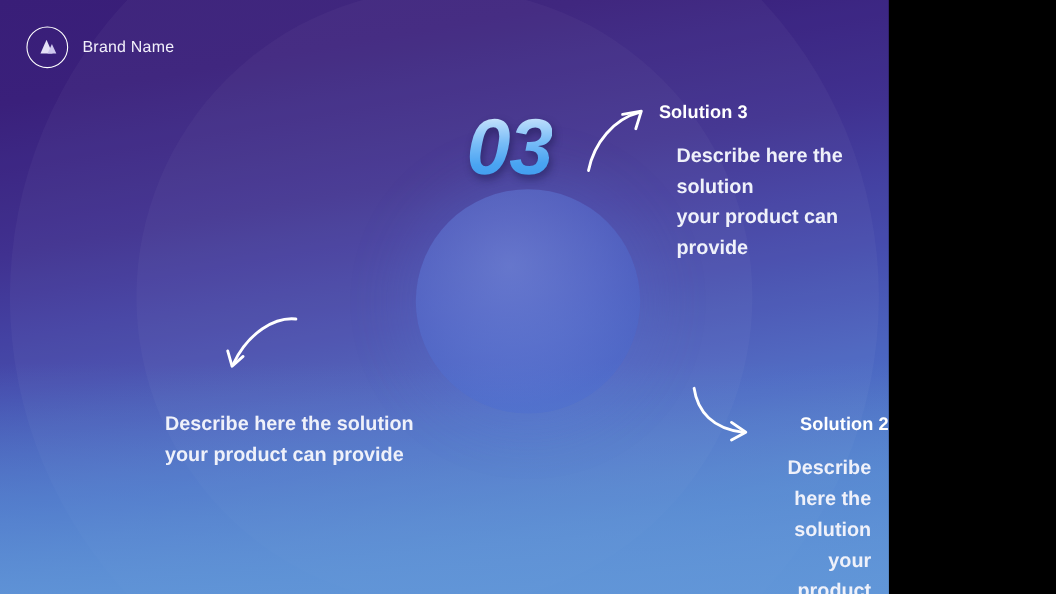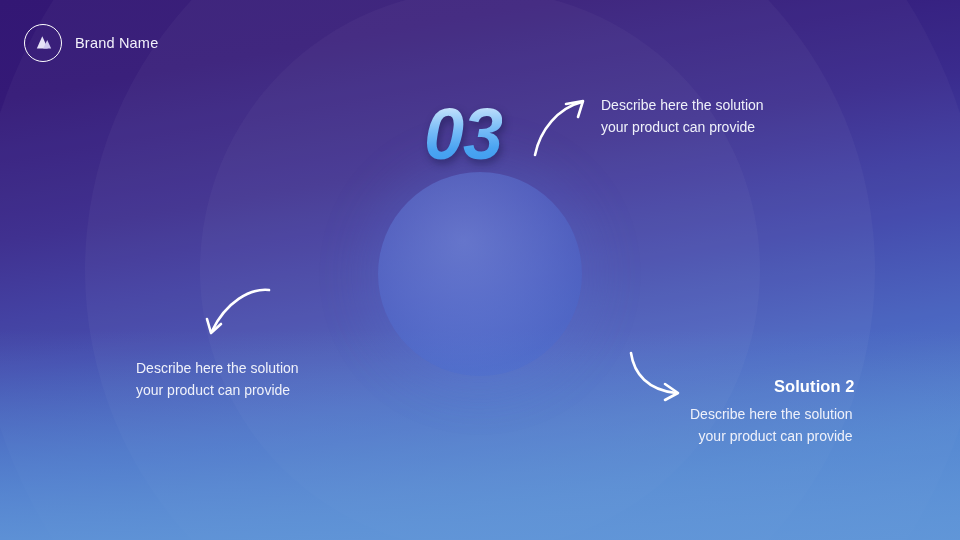--- a/index.html
+++ b/index.html
@@ -4,21 +4,21 @@
 <style>
   html, body {
     margin: 0;
     padding: 0;
     background: #000;
   }
   * { box-sizing: border-box; }
 
   #slide {
     position: relative;
-    width: 960px;
+    width: 808px;
     height: 540px;
     overflow: hidden;
     font-family: "Liberation Sans", sans-serif;
     background: linear-gradient(170deg,
         #2d1070 0%,
         #2e1273 14%,
         #34258a 34%,
         #3a40a8 52%,
         #4260bf 70%,
         #4f7ecd 85%,
@@ -150,24 +150,24 @@
   .sol-title {
     color: #ffffff;
     font-size: 16.5px;
     font-weight: 700;
     letter-spacing: 0.1px;
     margin: 0 0 8px 0;
     white-space: nowrap;
   }
   .sol-desc {
     color: #eff1fa;
-    font-size: 14px;
-    font-weight: 400;
+    font-size: 18px;
+    font-weight: 700;
     line-height: 1.55;
-    margin: 2px;
+    margin: 16px;
     white-space: pre-line;
   }
   .sol-1 { left: 134px; top: 356px; }
   .sol-2 { left: 688px; top: 377px; text-align: right; }
   .sol-3 { left: 599px; top: 93px;  }
 </style>
 </head>
 <body>
 
 <div id="slide">
@@ -210,20 +210,21 @@
   </div>
 
   <div class="arrow arrow-2">
     <svg width="62" height="58" viewBox="0 0 62 58" fill="none" aria-hidden="true">
       <path d="M5 5 C 8 26, 22 42, 50 45" stroke="#ffffff" stroke-width="2.6" stroke-linecap="round"></path>
       <path d="M39 36 L52 45 L39 52" stroke="#ffffff" stroke-width="2.6" stroke-linecap="round" stroke-linejoin="round" fill="none"></path>
     </svg>
   </div>
 
   <div class="sol sol-3">
+    <p class="sol-title">Solution 3</p>
     <p class="sol-desc">Describe here the solution
 your product can provide</p>
   </div>
 
   <div class="sol sol-1">
     <p class="sol-desc">Describe here the solution
 your product can provide</p>
   </div>
 
   <div class="sol sol-2">

